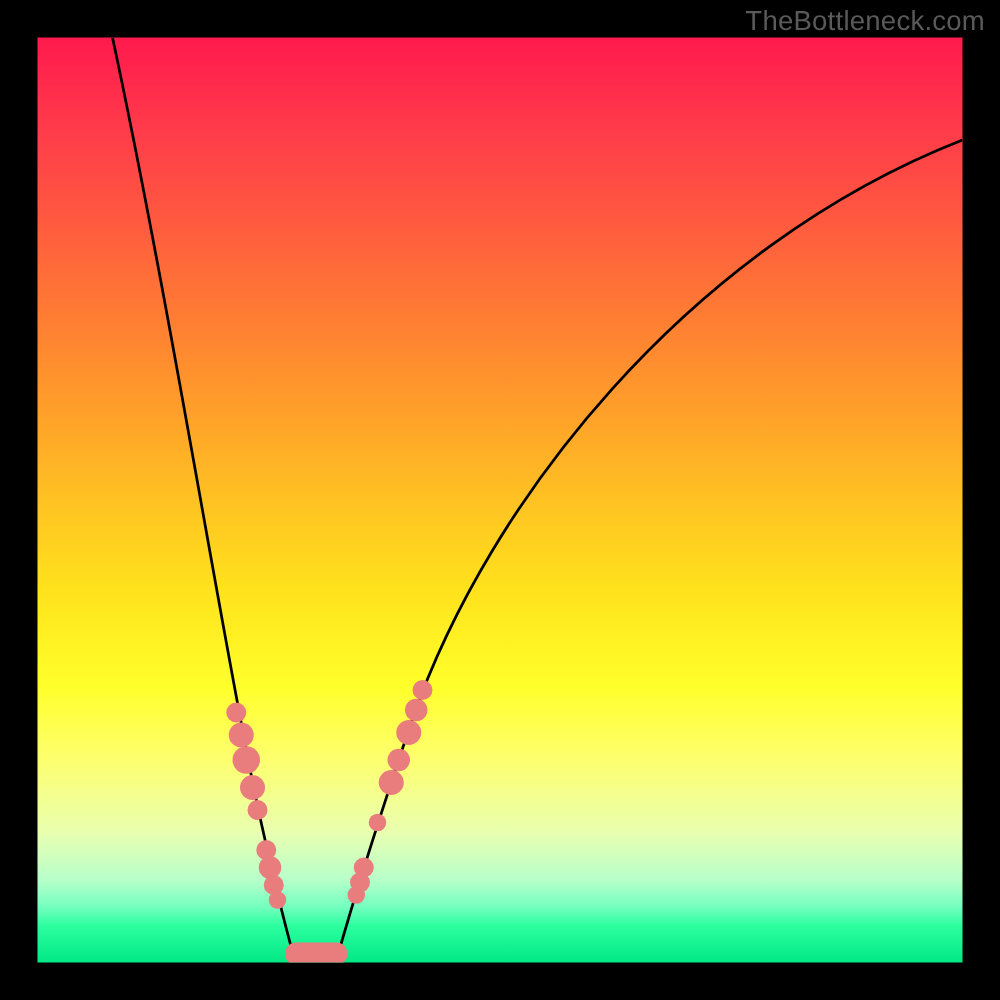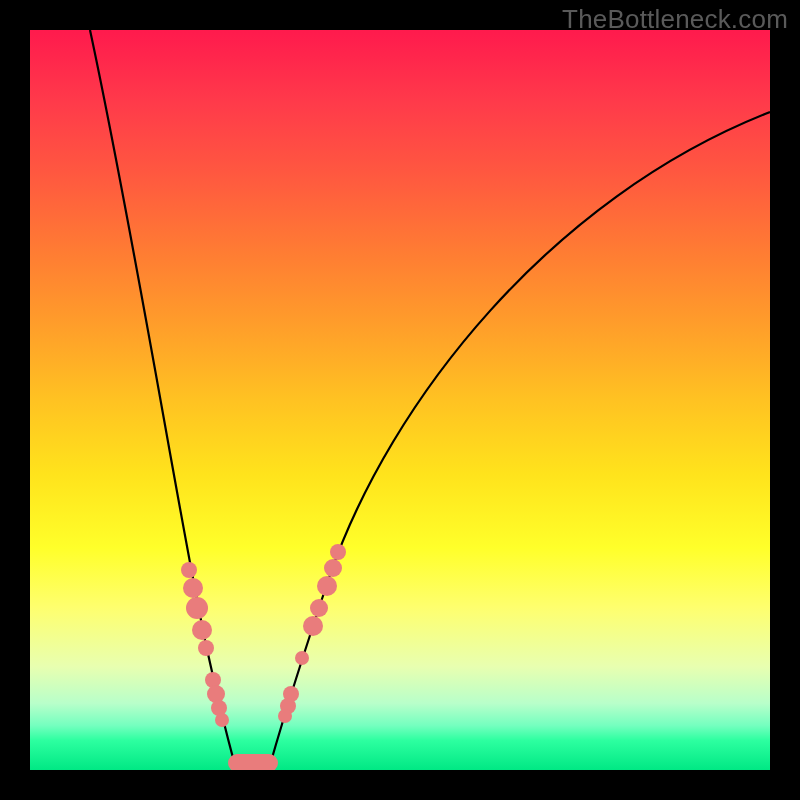--- a/index.html
+++ b/index.html
@@ -32,21 +32,21 @@
       #74ffbf 94%,
       #2dffa0 96%,
       #00e884 100%
     );
   }
   .watermark {
     position: absolute;
     top: 4px;
     right: 12px;
     color: #5a5a5a;
-    font-size: 26px;
+    font-size: 22px;
     font-weight: 500;
     letter-spacing: 0.2px;
     z-index: 20;
   }
   svg.curves {
     position: absolute;
     left: 0;
     top: 0;
     width: 740px;
     height: 740px;

